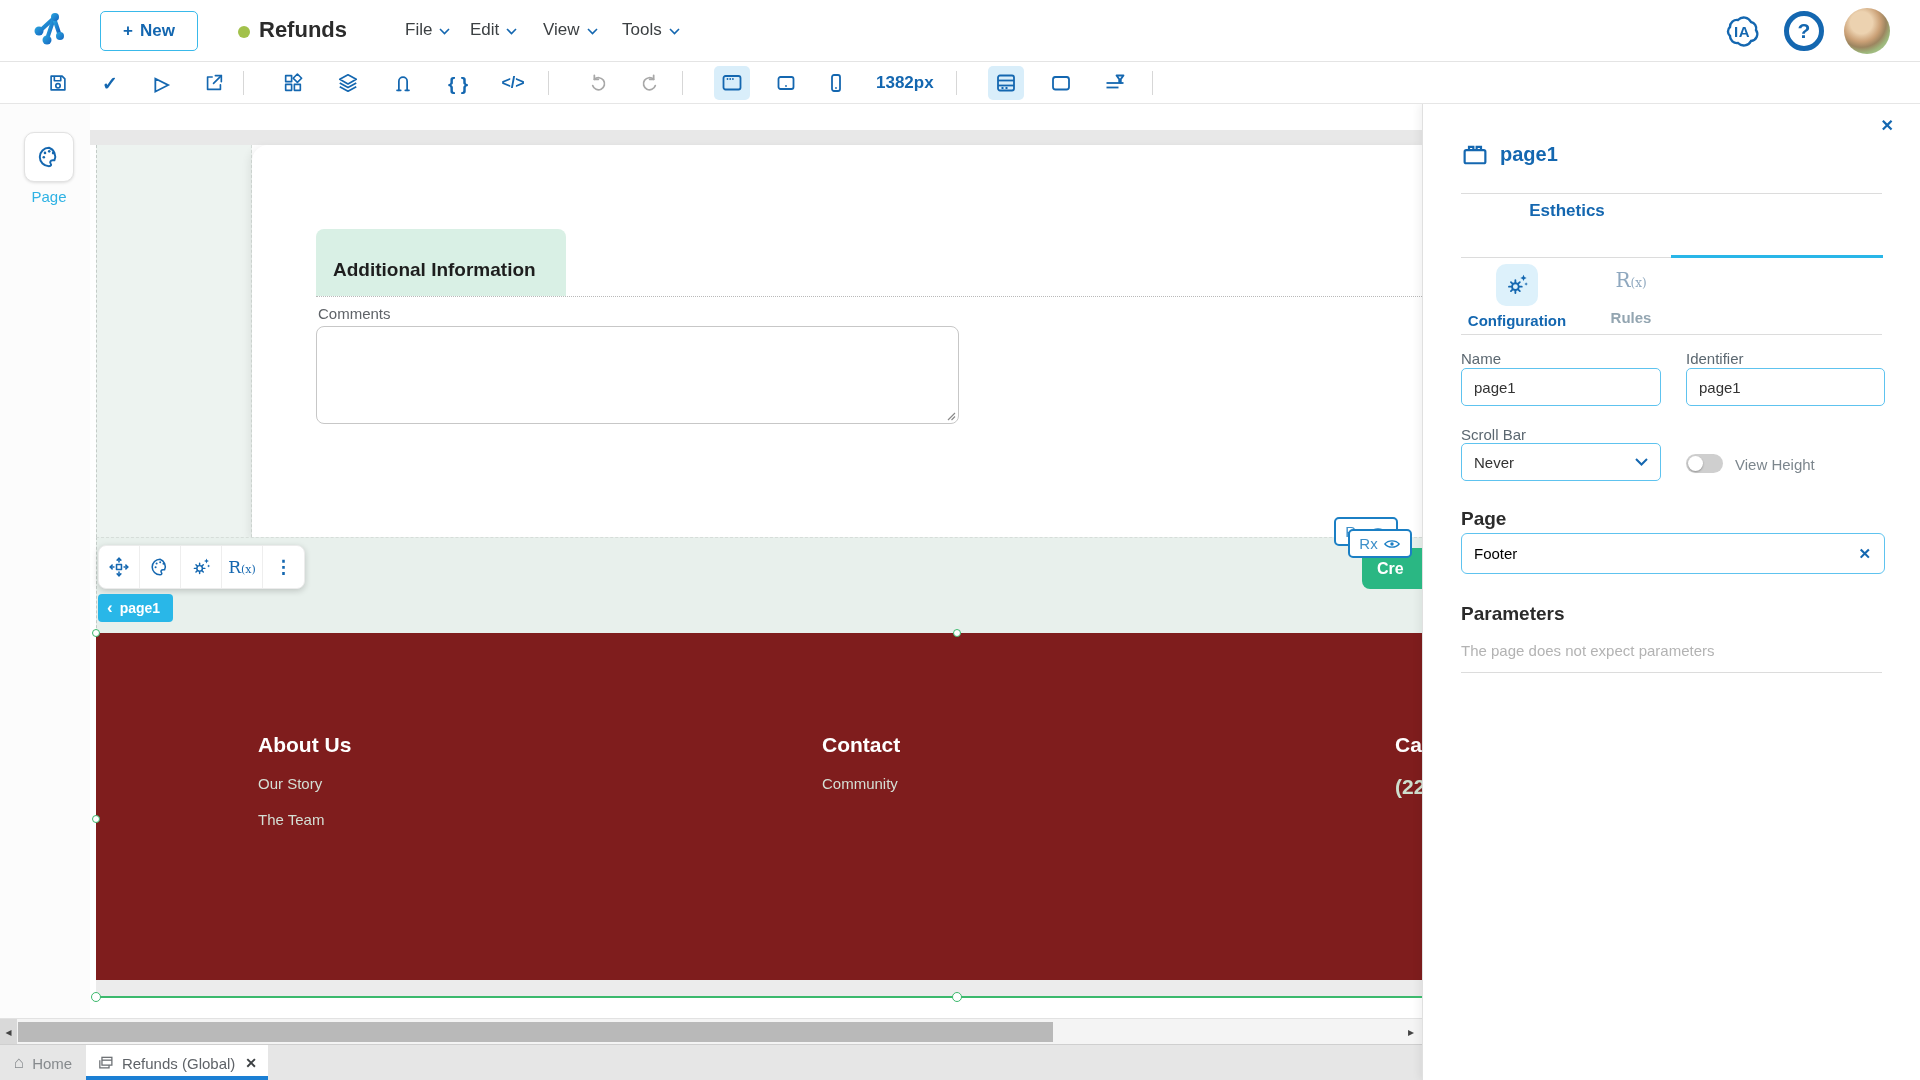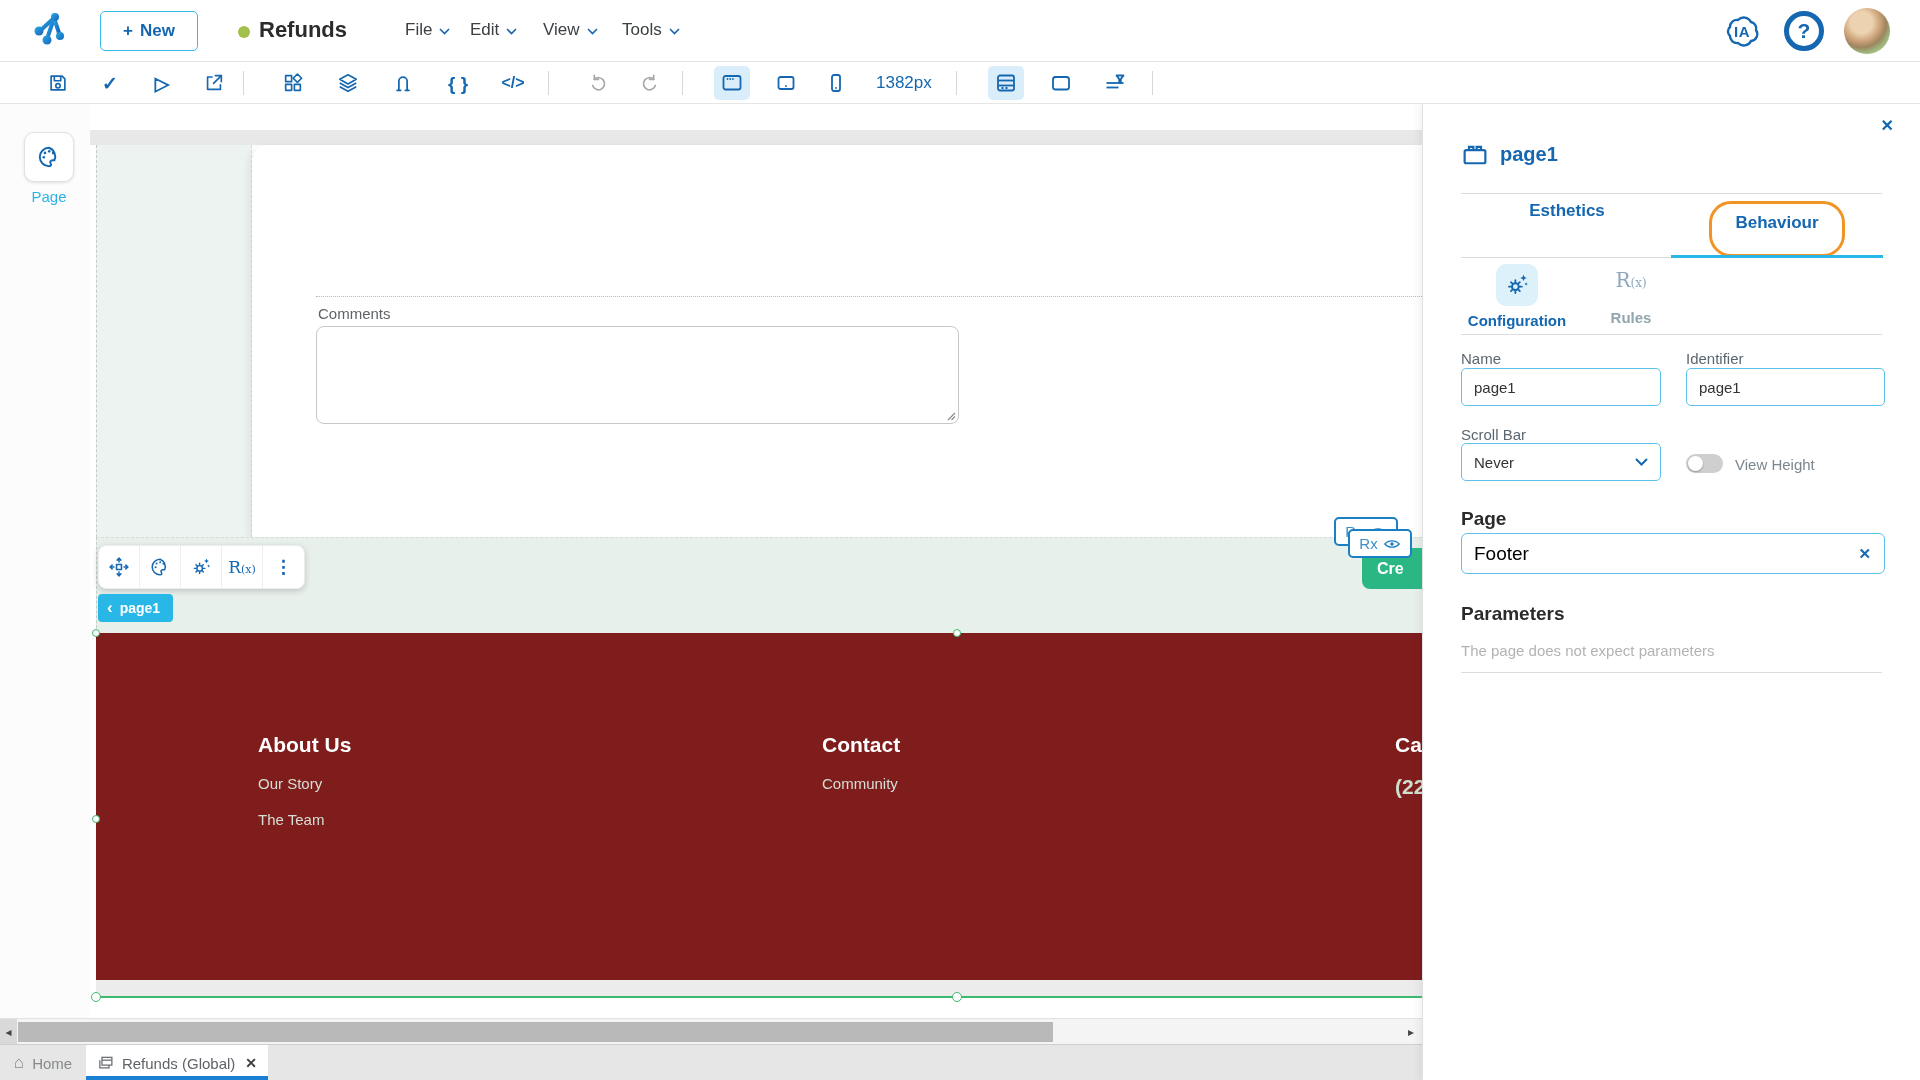--- a/index.html
+++ b/index.html
@@ -26,21 +26,21 @@
             background: radial-gradient(circle at 38% 32%, #ecd2b0 0 26%, #caa076 45%, #9c8560 58%, #9db87c 72%, #c9d9b0 100%); }
 
   
   .toolbar { position:absolute; left:0; top:62px; width:1920px; height:42px; background:#fff; border-bottom:1px solid #e6e6e6; z-index:29; }
   .ti { position:absolute; top:4px; width:36px; height:34px; display:flex; align-items:center; justify-content:center;
         color:#1467b0; cursor:pointer; border-radius:5px; }
   .ti.active { background:#d9eefa; }
   .ti.dim { color:#a8a8a8; }
   .tglyph { font-size:19px; font-weight:bold; line-height:1; }
   .tsep { position:absolute; top:9px; width:1px; height:24px; background:#d7d7d7; }
-  .vw-label { position:absolute; left:876px; top:11px; font-size:17px; color:#1467b0; cursor:pointer; }
+  .vw-label { position:absolute; left:876px; top:11px; font-size:17px; color:#1467b0; cursor:pointer;font-weight:bold; }
 
   
   .main { position:absolute; left:0; top:104px; width:1920px; height:976px; background:#fff; }
 
   
   .canvas { position:absolute; left:0; top:0; width:1422px; height:976px; overflow:hidden; background:#fff; }
   .left-rail { position:absolute; left:0; top:0; width:90px; height:914px; background:#fcfcfc; }
   .pal-btn { position:absolute; left:24px; top:28px; width:50px; height:50px; background:#fff; border:1px solid #e2e2e2; border-radius:10px;
              box-shadow:0 1px 3px rgba(0,0,0,.12); display:flex; align-items:center; justify-content:center; color:#1467b0; cursor:pointer; }
   .pal-label { position:absolute; left:0px; top:84px; width:98px; text-align:center; color:#2eb2e4; font-size:15px; }
@@ -144,21 +144,21 @@
   .fselect { position:absolute; left:38px; top:339px; width:200px; height:38px; border:1.5px solid #5ec3ef; border-radius:5px; background:#fff;
              display:flex; align-items:center; justify-content:space-between; padding:0 12px; font-size:15px; cursor:pointer; }
   .fselect .chev { color:#1467b0; }
   .toggle { position:absolute; left:263px; top:350px; width:37px; height:19px; background:#cfcfcf; border-radius:10px; cursor:pointer; }
   .toggle .knob { position:absolute; left:2px; top:2px; width:15px; height:15px; border-radius:50%; background:#fff; box-shadow:0 1px 2px rgba(0,0,0,.3); }
   .ah-label { position:absolute; left:312px; top:352px; font-size:15px; color:#7c868d; }
 
   .pheading { position:absolute; left:38px; font-size:19px; font-weight:bold; color:#2b2b2b; }
   .page-input-wrap { position:absolute; left:38px; top:429px; width:424px; height:41px; border:1.5px solid #5ec3ef; border-radius:6px;
                      display:flex; align-items:center; background:#fff; }
-  .page-input-wrap input { flex:1; border:none; outline:none; font-family:"Liberation Sans",sans-serif; font-size:19px; padding:0 12px; background:transparent; }
+  .page-input-wrap input { flex:1; border:none; outline:none; font-family:"Liberation Sans",sans-serif; font-size:15px; padding:0 12px; background:transparent; }
   .clear-x { color:#1467b0; font-weight:bold; font-size:15px; padding:0 13px; cursor:pointer; }
   .params-empty { position:absolute; left:38px; top:538px; font-size:15px; color:#b3b3b3; }
 </style>
 </head>
 <body>
 
 <div class="app">
 
   <header class="topbar">
     <span class="logo">
@@ -357,20 +357,23 @@
               <circle cx="7.2" cy="12.2" r="1.2" fill="currentColor" stroke="none"></circle>
           </svg>
         </span>
         <span class="pal-label">Page</span>
       </div>
 
       <div class="gray-band"></div>
       <div class="pale-col"></div>
 
       <div class="card">
+        <div class="mint-tab">
+          <span>Additional Information</span>
+        </div>
         <div class="card-dotline"></div>
         <span class="comments-label">Comments</span>
         <textarea class="comments-box" style=""></textarea>
         <svg class="resize-glyph" width="10" height="10" viewBox="0 0 10 10" stroke="#8a8a8a" stroke-width="1.2">
           <path d="M2 9 L9 2 M5.5 9 L9 5.5"></path>
         </svg>
       </div>
 
       <div class="pale-row"></div>
 
@@ -498,23 +501,20 @@
         </svg>
         <span class="t">page1</span>
       </div>
 
       <div class="pdiv" style="top:89px"></div>
 
       <div class="ptabs">
         <span class="ptab est">
           <span>Esthetics</span>
         </span>
-        <span class="ptab beh">
-          <span class="beh-outline">Behaviour</span>
-        </span>
       </div>
       <div class="ptab-gray-line"></div>
       <div class="ptab-underline"></div>
 
       <span class="pnav-config">
         <span class="ic">
           <svg width="26" height="26" viewBox="0 0 24 24" fill="none" stroke="currentColor" stroke-width="1.7" stroke-linecap="round">
             <circle cx="10.5" cy="13.5" r="3.1"></circle>
             <path d="M10.5 7.6 v2 M10.5 17.4 v2 M4.6 13.5 h2 M14.4 13.5 h2 M6.4 9.4 l1.4 1.4 M13.2 16.2 l1.4 1.4 M14.6 9.4 l-1.4 1.4 M7.8 16.2 l-1.4 1.4"></path>
             <path d="M18 2.6 l0.9 2 2 0.9 -2 0.9 -0.9 2 -0.9-2 -2-0.9 2-0.9 z" fill="currentColor" stroke="none"></path>

